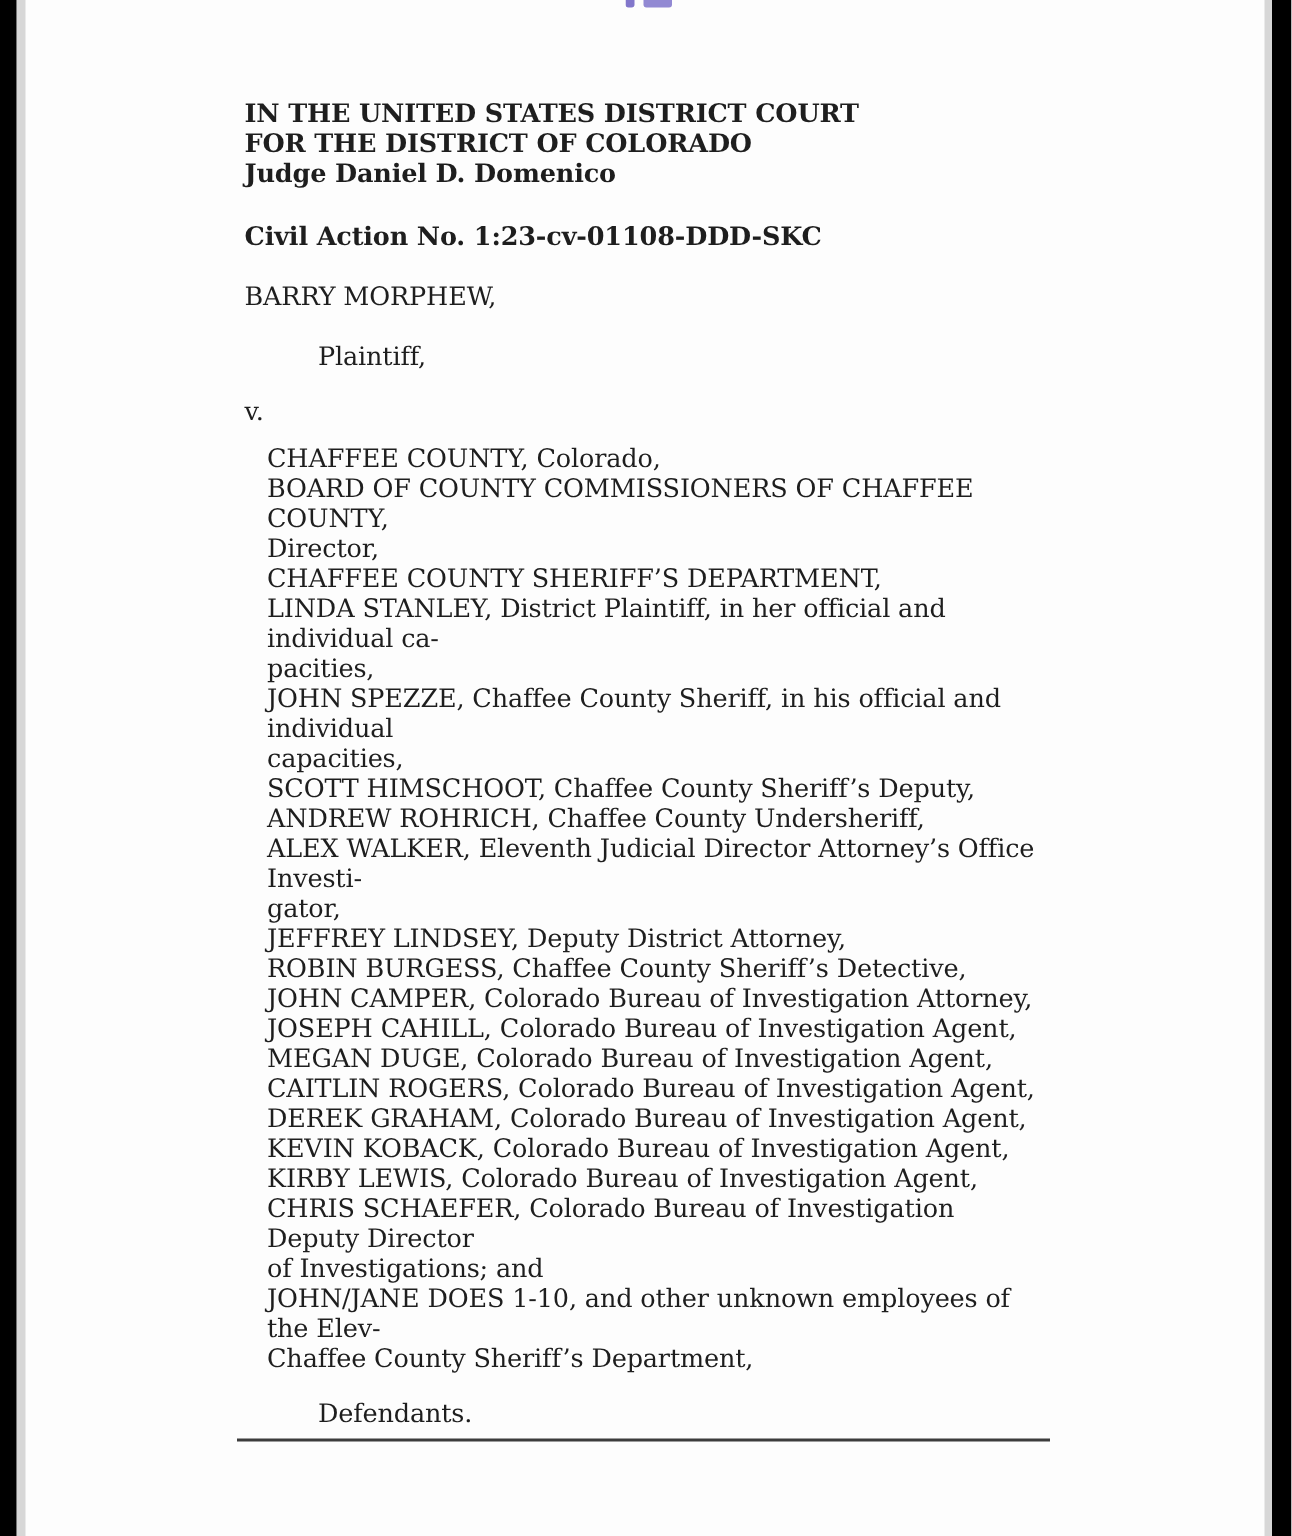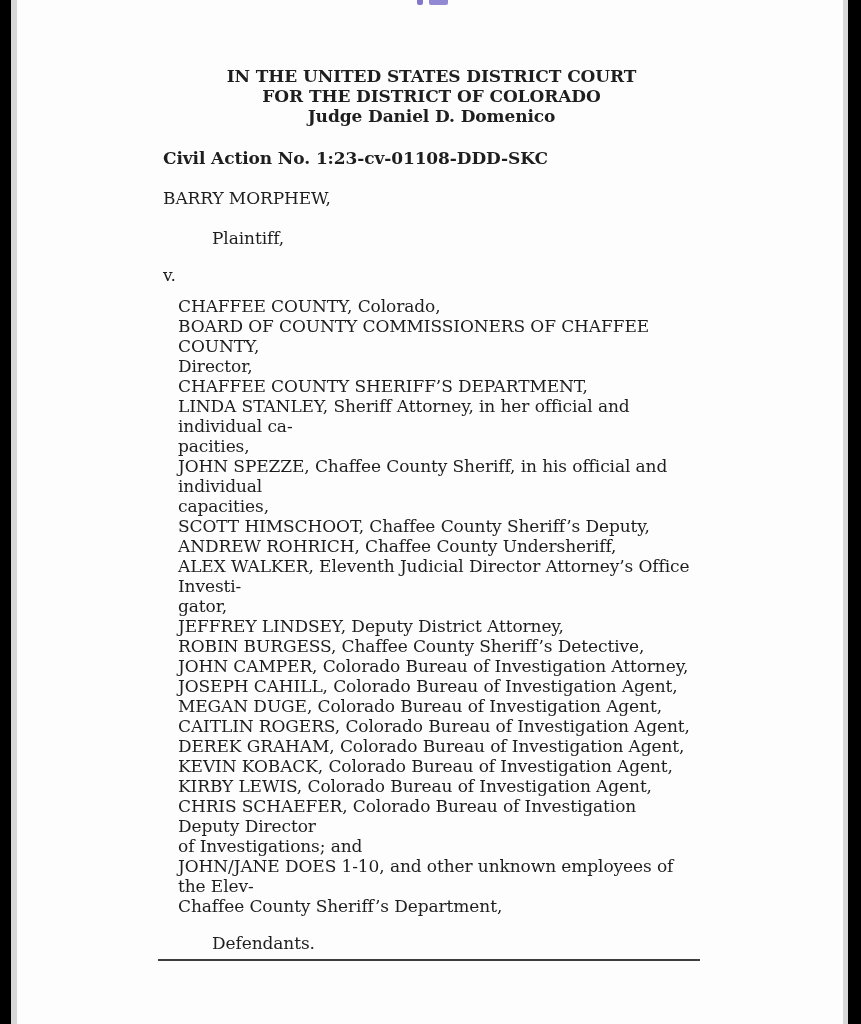--- a/index.html
+++ b/index.html
@@ -23,21 +23,21 @@
   .blue-fragment .frag { position: absolute; top: -4px; height: 9px; border-radius: 2px; opacity: 0.85; }
   .blue-fragment .frag1 { left: 0;  width: 6px;  background: #6c5fc2; }
   .blue-fragment .frag2 { left: 12px; width: 19px; background: #7f74cb; }
 
   .content {
     position: absolute;
     left: 163px; width: 537px; top: 66px;
     font-size: 17px; line-height: 20px;
     filter: blur(0.25px);
   }
-  .court-header { text-align: center; font-weight: bold; }
+  .court-header { font-weight: bold; }
   .hline { line-height: 20px; }
   .case-number { margin-top: 22px; font-weight: bold; }
   .plaintiff-name { margin-top: 20px; }
   .indent { padding-left: 49px; }
   .plaintiff-designation { margin-top: 20px; }
   .versus { margin-top: 17px; }
   .defendants { margin-top: 11px; margin-left: 15px; }
   .def-line { line-height: 20px; }
   .defendants-label { margin-top: 17px; }
   .rule { height: 2px; background: #3d3d3d; margin-left: -5px; width: 542px; }
@@ -70,21 +70,21 @@
 
   <div class="indent plaintiff-designation">Plaintiff,</div>
 
   <div class="versus">v.</div>
 
   <div class="defendants">
       <div class="def-line">CHAFFEE COUNTY, Colorado,</div>
       <div class="def-line">BOARD OF COUNTY COMMISSIONERS OF CHAFFEE COUNTY,</div>
       <div class="def-line">Director,</div>
       <div class="def-line">CHAFFEE COUNTY SHERIFF’S DEPARTMENT,</div>
-      <div class="def-line">LINDA STANLEY, Sheriff Attorney, in her official and individual ca-</div>
+      <div class="def-line">LINDA STANLEY, District Plaintiff, in her official and individual ca-</div>
       <div class="def-line">pacities,</div>
       <div class="def-line">JOHN SPEZZE, Chaffee County Sheriff, in his official and individual</div>
       <div class="def-line">capacities,</div>
       <div class="def-line">SCOTT HIMSCHOOT, Chaffee County Sheriff’s Deputy,</div>
       <div class="def-line">ANDREW ROHRICH, Chaffee County Undersheriff,</div>
       <div class="def-line">ALEX WALKER, Eleventh Judicial Director Attorney’s Office Investi-</div>
       <div class="def-line">gator,</div>
       <div class="def-line">JEFFREY LINDSEY, Deputy District Attorney,</div>
       <div class="def-line">ROBIN BURGESS, Chaffee County Sheriff’s Detective,</div>
       <div class="def-line">JOHN CAMPER, Colorado Bureau of Investigation Attorney,</div>

